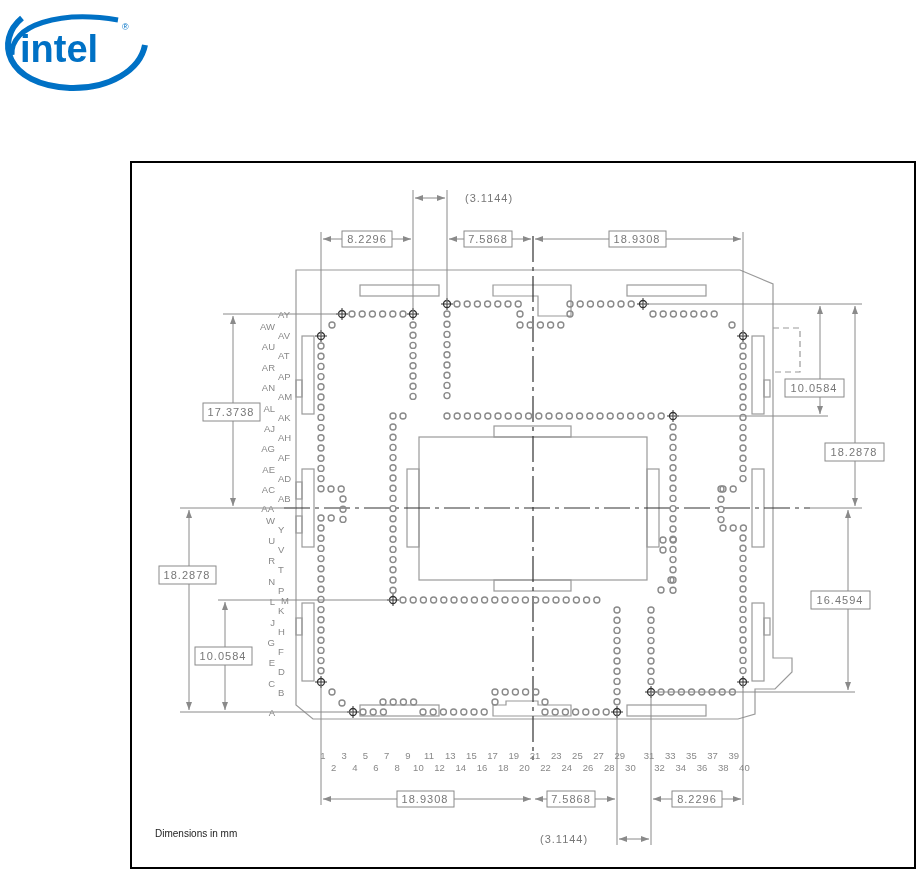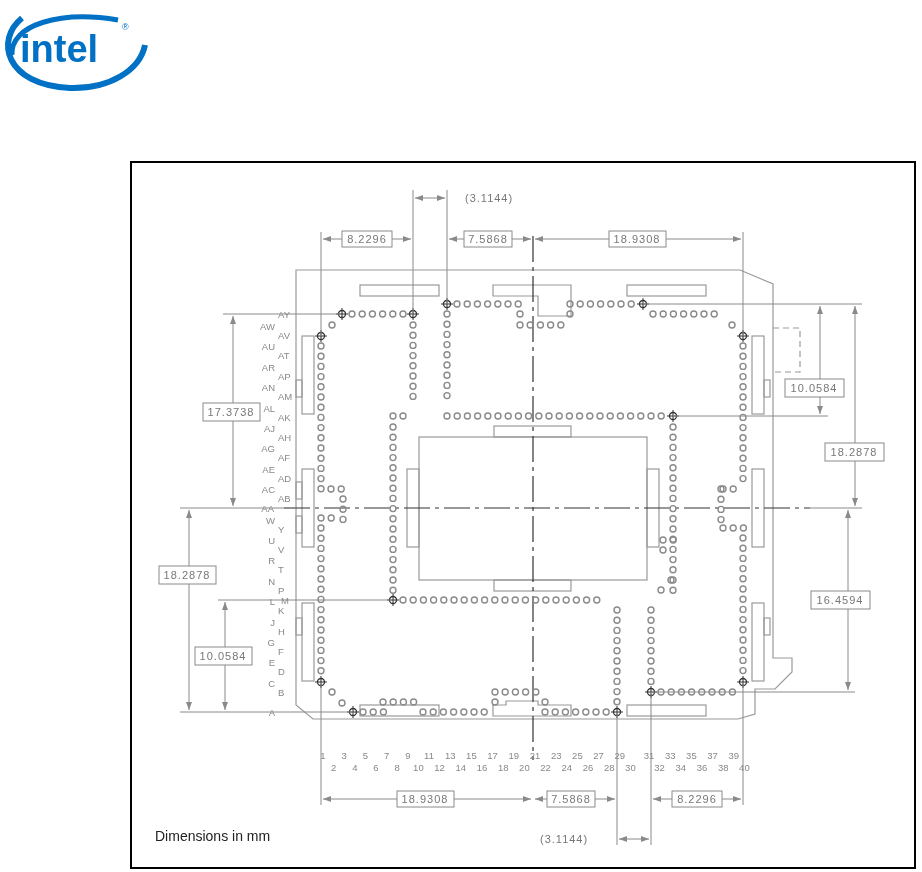--- a/index.html
+++ b/index.html
@@ -2,21 +2,21 @@
 <html><head>
 <meta charset="utf-8">
 <style>
   html, body { margin:0; padding:0; background:#ffffff; }
   body { width:922px; height:872px; position:relative; overflow:hidden; font-family:"Liberation Sans", sans-serif; }
   #logo { position:absolute; left:0; top:0; width:150px; height:100px; }
   #frame { position:absolute; left:130px; top:161px; width:786px; height:708px; border:2px solid #000; box-sizing:border-box; }
   #drawing { position:absolute; left:0; top:0; width:922px; height:872px; }
   .dimtxt { font-family:"Liberation Sans Narrow","Liberation Sans", sans-serif; font-size:11px; fill:#777; letter-spacing:1px; }
   .lbl { font-family:"Liberation Sans", sans-serif; font-size:9.5px; fill:#888; }
-  .note { position:absolute; left:155px; top:828px; font-size:14px; color:#222; font-family:"Liberation Sans", sans-serif; }
+  .note { position:absolute; left:155px; top:828px; font-size:10px; color:#222; font-family:"Liberation Sans", sans-serif; }
 </style>
 </head>
 <body>
 
 <svg id="logo" viewBox="0 0 150 100">
   <path d="M22,18 C-5,40 5,85 70,88 C110,89 140,70 145,45" fill="none" stroke="#0071c5" stroke-width="6"></path>
   <path d="M12,55 C10,25 60,10 118,20" fill="none" stroke="#0071c5" stroke-width="5"></path>
   <text x="20" y="62" font-size="38" font-weight="bold" fill="#0071c5" font-family="Liberation Sans, sans-serif">intel</text>
   <text x="122" y="30" font-size="9" fill="#0071c5" font-family="Liberation Sans, sans-serif">®</text>
 </svg>

